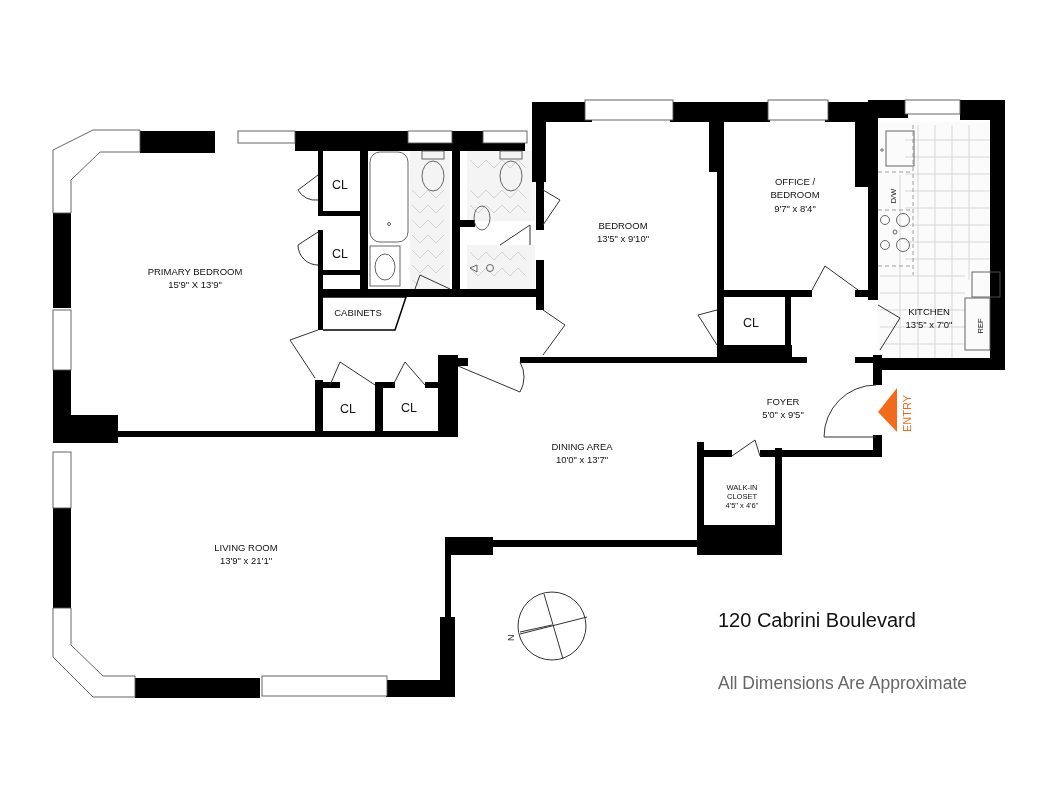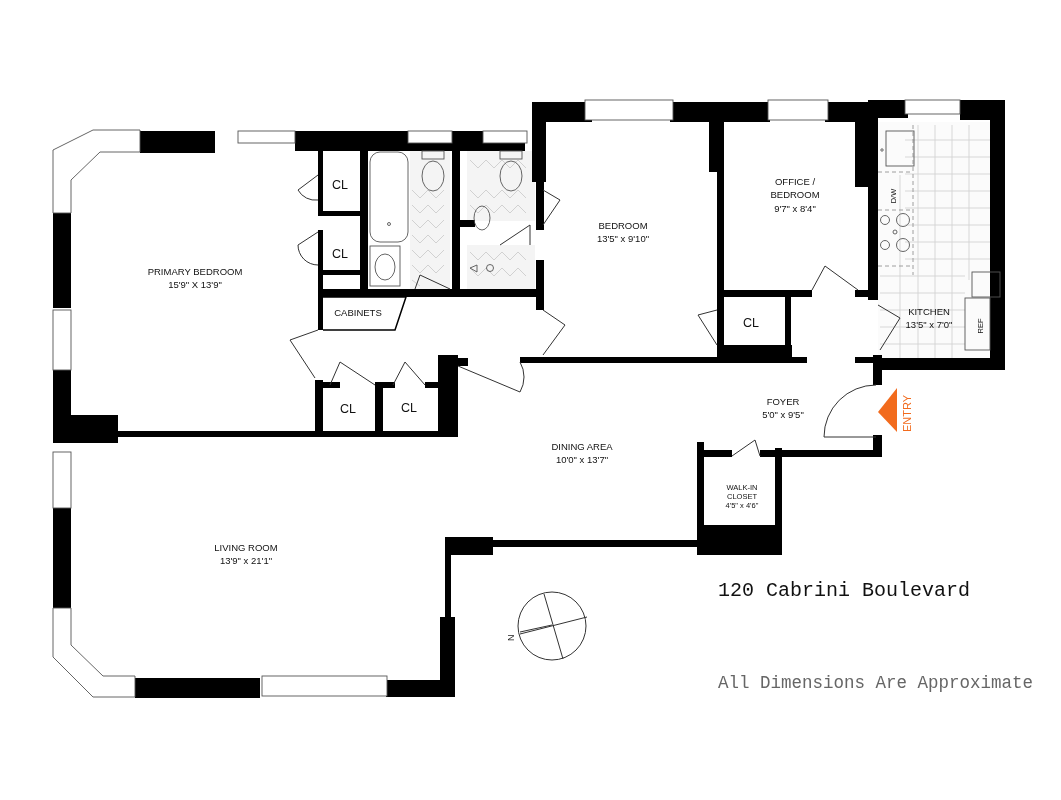--- a/index.html
+++ b/index.html
@@ -2,22 +2,22 @@
 <html><head>
 <meta charset="utf-8">
 <style>
   html, body { margin:0; padding:0; background:#ffffff; }
   body { width:1061px; height:800px; position:relative; overflow:hidden; font-family:"Liberation Sans", sans-serif; }
   #plan { position:absolute; left:0; top:0; width:1061px; height:800px; }
   .room-label { font-family:"Liberation Sans", sans-serif; font-size:9.5px; fill:#111; text-anchor:middle; }
   .cl-label { font-family:"Liberation Sans", sans-serif; font-size:12.5px; fill:#111; text-anchor:middle; }
   .small-label { font-family:"Liberation Sans", sans-serif; font-size:7.5px; fill:#111; text-anchor:middle; }
   .entry-label { font-family:"Liberation Sans", sans-serif; font-size:11px; fill:#f26b1d; }
-  .address { position:absolute; left:718px; top:578px; font-size:20px; line-height:25px; color:#111; font-family:Liberation Mono, monospace; }
-  .disclaimer { position:absolute; left:718px; top:673px; font-size:17.5px; color:#666; font-family:Liberation Mono, monospace; }
+  .address { position:absolute; left:718px; top:608px; font-size:20px; line-height:25px; color:#111; font-family:Liberation Sans, sans-serif; }
+  .disclaimer { position:absolute; left:718px; top:673px; font-size:17.5px; color:#666; font-family:Liberation Sans, sans-serif; }
   .wall { fill:#000; }
   .wline { stroke:#000; fill:none; }
   .thin { stroke:#555; stroke-width:0.9; fill:none; }
   .door { stroke:#333; stroke-width:1; fill:none; }
   .win { fill:#fff; stroke:#555; stroke-width:0.9; }
   .tile { stroke:#cfcfcf; stroke-width:0.8; fill:none; }
   .herring { stroke:#c8c8c8; stroke-width:0.8; fill:none; }
 </style>
 </head>
 <body>

